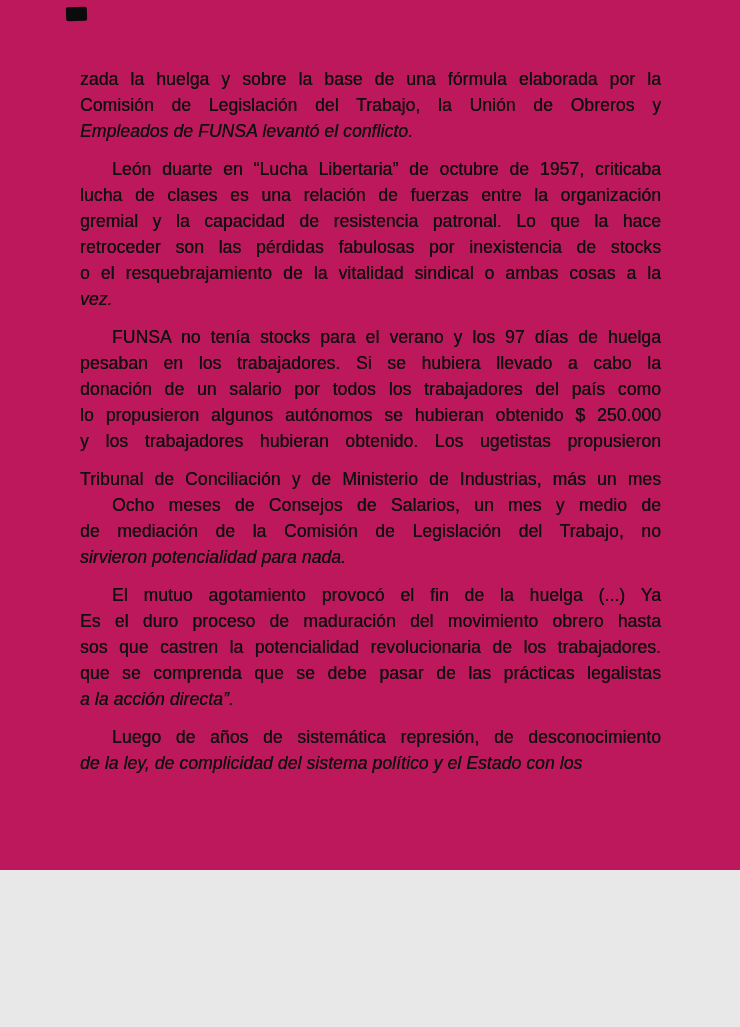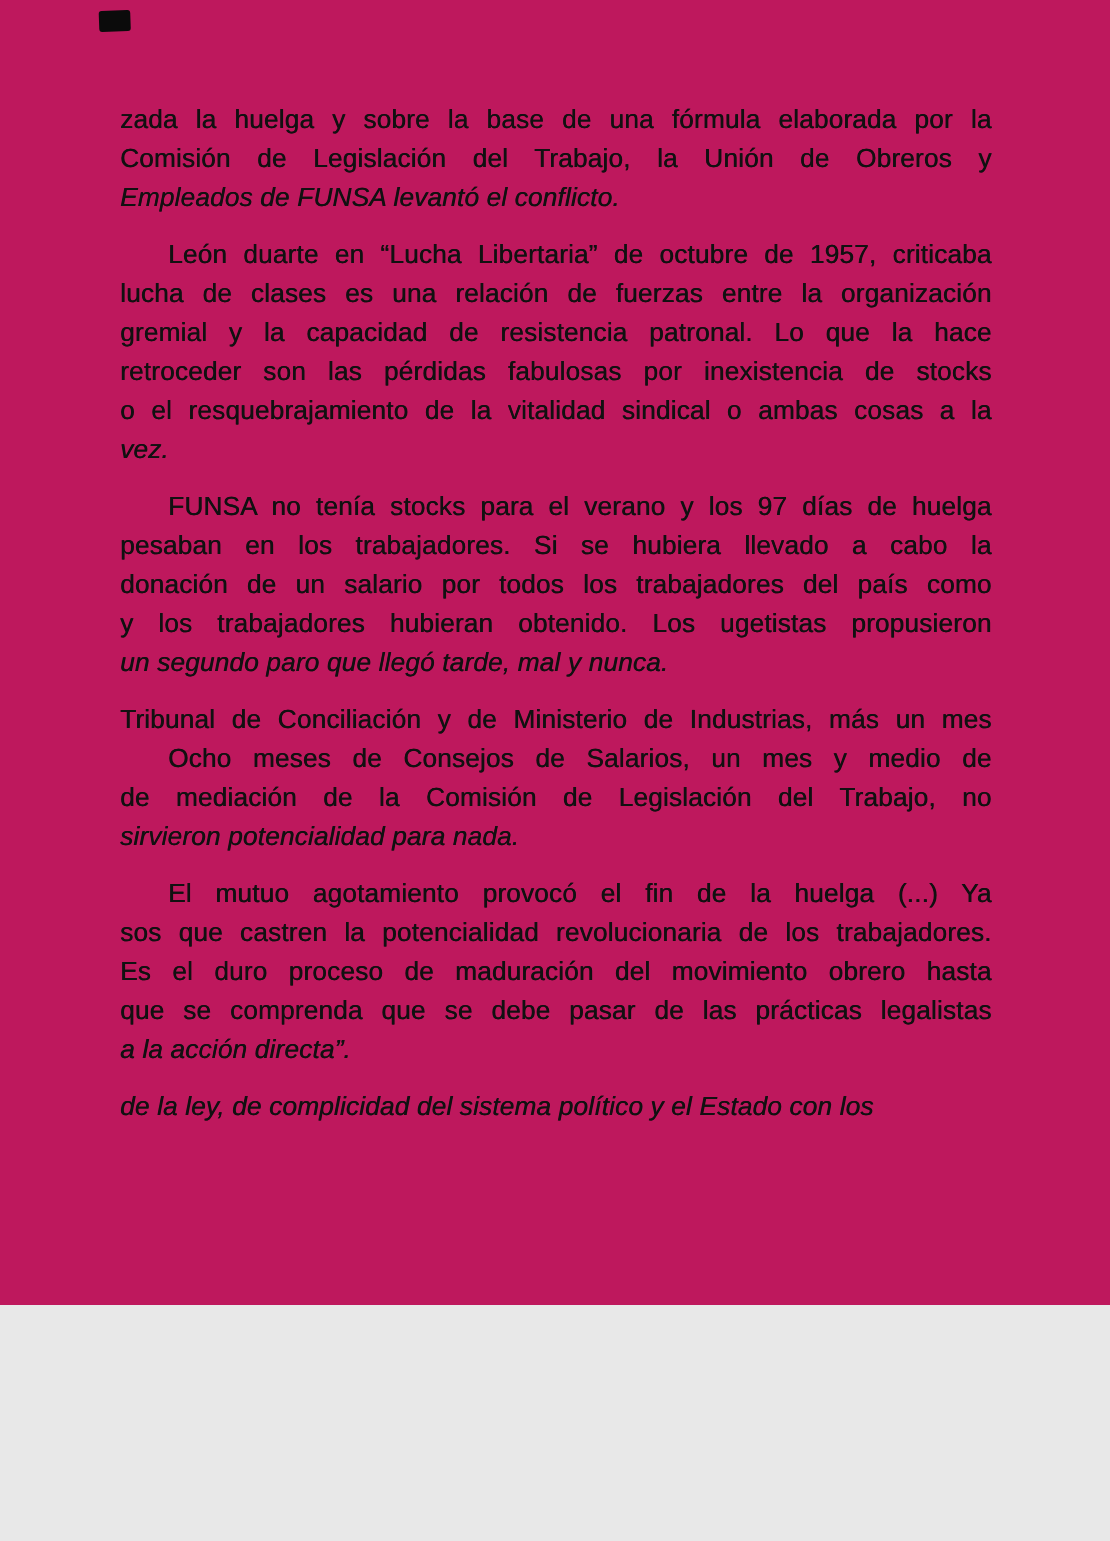--- a/index.html
+++ b/index.html
@@ -68,34 +68,35 @@
         <div class="line">lucha de clases es una relación de fuerzas entre la organización</div>
         <div class="line">gremial y la capacidad de resistencia patronal. Lo que la hace</div>
         <div class="line">retroceder son las pérdidas fabulosas por inexistencia de stocks</div>
         <div class="line">o el resquebrajamiento de la vitalidad sindical o ambas cosas a la</div>
         <div class="line last">vez.</div>
       </div>
       <div class="paragraph indented">
         <div class="line first">FUNSA no tenía stocks para el verano y los 97 días de huelga</div>
         <div class="line">pesaban en los trabajadores. Si se hubiera llevado a cabo la</div>
         <div class="line">donación de un salario por todos los trabajadores del país como</div>
+        <div class="line">lo propusieron algunos autónomos se hubieran obtenido $ 250.000</div>
         <div class="line">y los trabajadores hubieran obtenido. Los ugetistas propusieron</div>
-        <div class="line last">un segundo paro que llegó tarde, mal y nunca.</div>
       </div>
       <div class="paragraph indented">
         <div class="line">Tribunal de Conciliación y de Ministerio de Industrias, más un mes</div>
         <div class="line first">Ocho meses de Consejos de Salarios, un mes y medio de</div>
         <div class="line">de mediación de la Comisión de Legislación del Trabajo, no</div>
         <div class="line last">sirvieron potencialidad para nada.</div>
       </div>
       <div class="paragraph indented">
         <div class="line first">El mutuo agotamiento provocó el fin de la huelga (...) Ya</div>
+        <div class="line">Es el duro proceso de maduración del movimiento obrero hasta</div>
         <div class="line">sos que castren la potencialidad revolucionaria de los trabajadores.</div>
-        <div class="line">Es el duro proceso de maduración del movimiento obrero hasta</div>
         <div class="line">que se comprenda que se debe pasar de las prácticas legalistas</div>
         <div class="line last">a la acción directa”.</div>
       </div>
       <div class="paragraph indented">
+        <div class="line first">Luego de años de sistemática represión, de desconocimiento</div>
         <div class="line last">de la ley, de complicidad del sistema político y el Estado con los</div>
       </div>
     </div>
   <div class="page-number">84</div>
 </div>
 
 </body></html>

